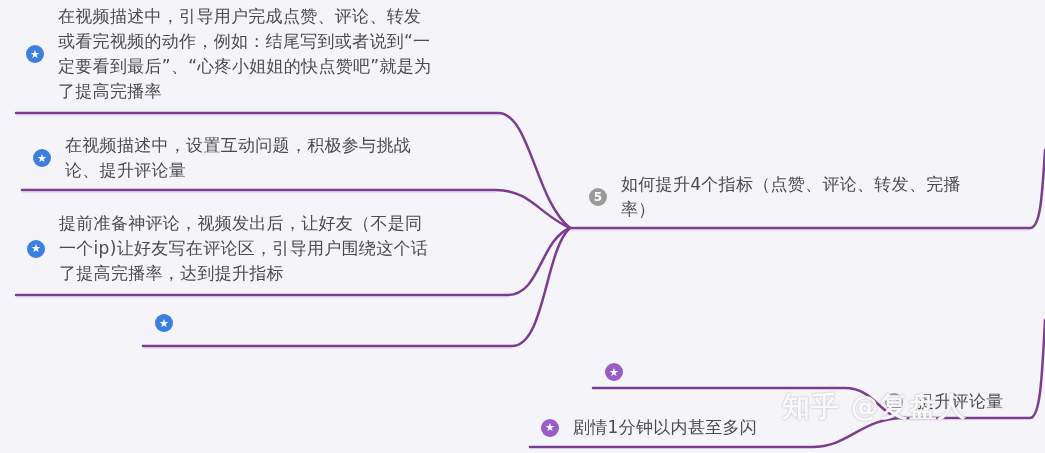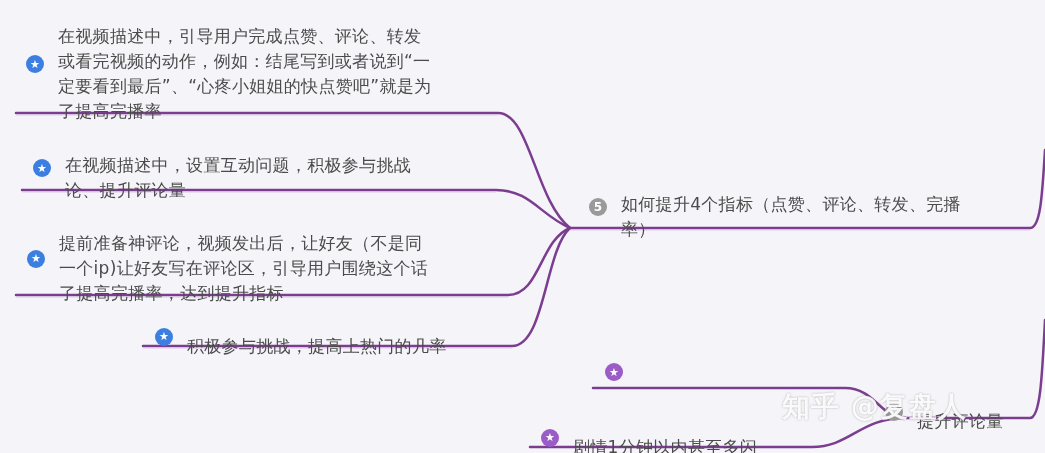--- a/index.html
+++ b/index.html
@@ -11,21 +11,21 @@
     color: #4a4a4a;
   }
   #lines { position: absolute; left: 0; top: 0; width: 1045px; height: 453px; }
   .node {
     position: absolute;
     display: flex; align-items: center;
     font-size: 17px; line-height: 25px;
     color: #4b4b4b;
     letter-spacing: 0.3px;
   }
-  .node .txt { white-space: pre-wrap; margin-top: 20px; }
+  .node .txt { white-space: pre-wrap; }
   .icon {
     flex: 0 0 auto;
     width: 18px; height: 18px; border-radius: 50%;
     display: inline-flex; align-items: center; justify-content: center;
     color: #fff; font-size: 11px; line-height: 1;
     margin-right: 14px;
   }
   .icon.blue { background: #3d7fe0; }
   .icon.purple { background: #9a5cc7; }
   .icon.gray { background: #9a9a9a; font-weight: bold; font-size: 12px; }
@@ -79,21 +79,20 @@
 
 <div class="node" style="left:27px; top:211px;">
   <span class="icon blue">★</span>
   <span class="txt">提前准备神评论，视频发出后，让好友（不是同
 一个ip)让好友写在评论区，引导用户围绕这个话
 了提高完播率，达到提升指标</span>
 </div>
 
 <div class="node" style="left:155px; top:314px;">
   <span class="icon blue">★</span>
-  <span class="txt">积极参与挑战，提高上热门的几率</span>
 </div>
 
 <div class="node" style="left:589px; top:172px;">
   <span class="icon gray">5</span>
   <span class="txt">如何提升4个指标（点赞、评论、转发、完播
 率）</span>
 </div>
 
 <div class="node" style="left:605px; top:363px;">
   <span class="icon purple">★</span>

